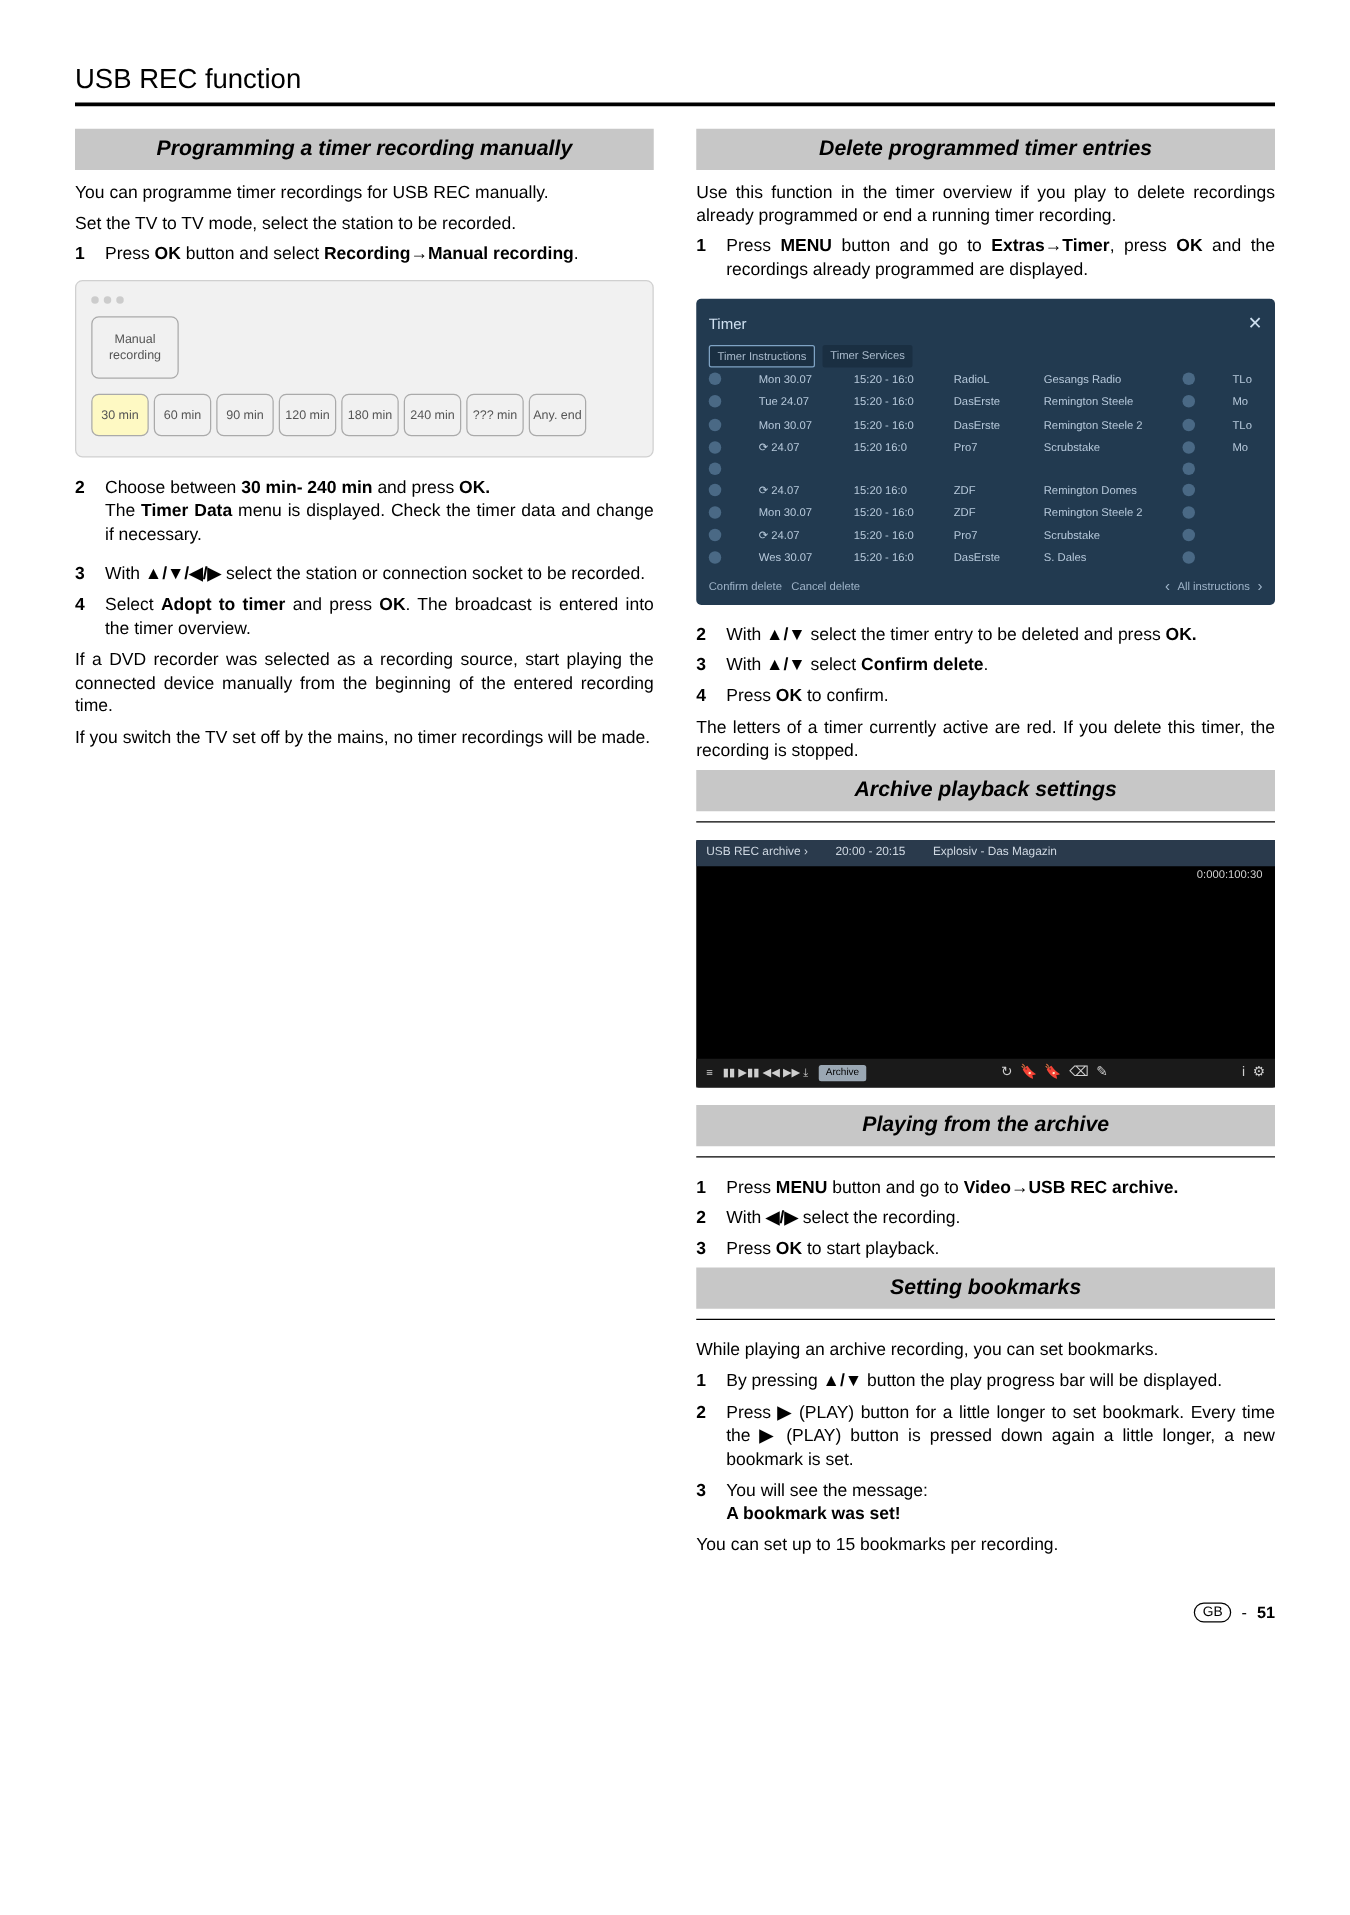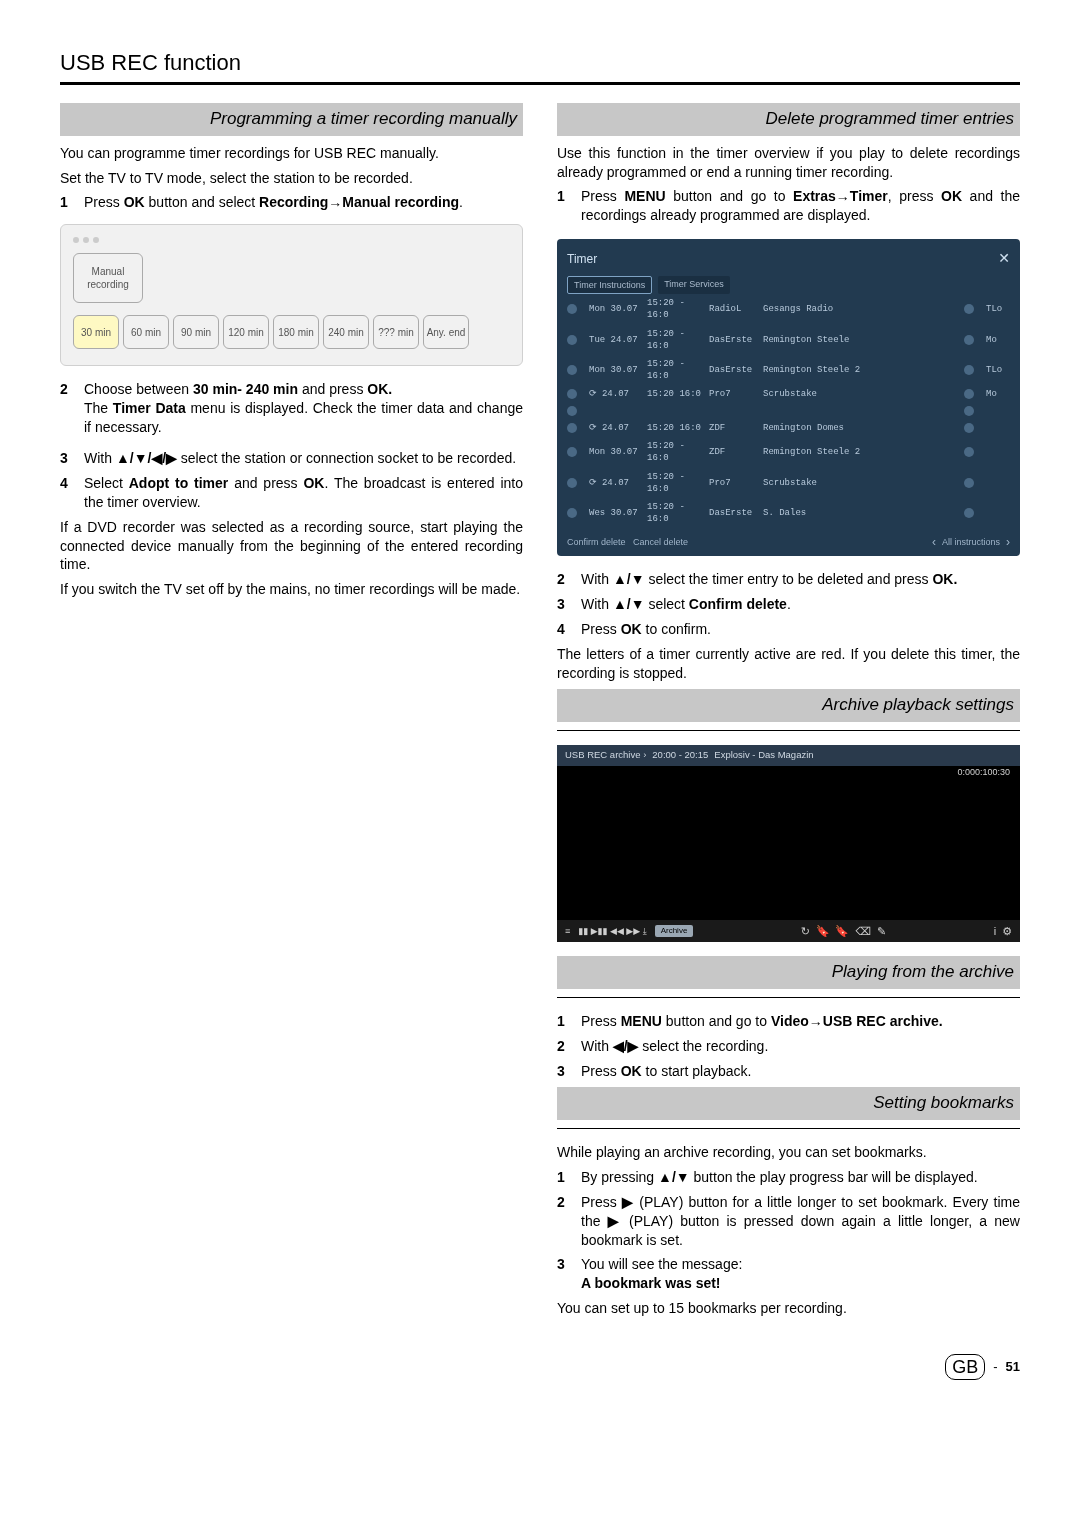--- a/index.html
+++ b/index.html
@@ -24,23 +24,23 @@
 .columns {
   display: flex;
   gap: 34px;
 }
 .col {
   flex: 1;
   min-width: 0;
 }
 .section-title {
   background: #c7c7c7;
-  text-align: right;
+  text-align: center;
   font-size: 17px;
-  font-weight: normal;
+  font-weight: bold;
   padding: 5px 6px;
   margin: 0 0 8px;
   font-style: italic;
 }
 .section-rule {
   border: none;
   border-top: 1px solid #000;
   margin: 0 0 14px 0;
 }
 p { margin: 6px 0; text-align: justify; }
@@ -82,46 +82,46 @@
   font-size: 10px;
   padding: 10px 10px 6px;
   margin: 14px 0;
   font-family: Arial, sans-serif;
 }
 .scr-title-row { display:flex; justify-content:space-between; align-items:center; font-size:12px; color:#cfe0f0; margin-bottom: 8px; }
 .scr-close { font-size: 14px; color:#cfe0f0; }
 .tabs { display:flex; gap:6px; margin-bottom:0; }
 .tab { font-size:9px; padding:2px 6px; border-radius:2px; background:#1a2f42; color:#aabbcd; }
 .tab.active { border:1px solid #7fa3c4; }
-.trow { display:grid; grid-template-columns: 18px 54px 58px 50px 1fr 18px 24px; gap:4px; align-items:center; padding:3px 0; font-size:9px;font-family:Liberation Mono, monospace; }
+.trow { display:grid; grid-template-columns: 18px 54px 58px 50px 1fr 18px 24px; gap:22px; align-items:center; padding:3px 0; font-size:9px; }
 .badge { width:10px; height:10px; border-radius:50%; background:#4a6985; display:inline-block; }
 .scr-footer { display:flex; justify-content:space-between; align-items:center; font-size:9px; color:#9fb4c9; margin-top:6px; }
 .scr-footer .nav { display:flex; align-items:center; gap:6px; }
 .chev { font-size:12px; }
 
 .arc {
   background:#000;
   color:#b7b7b7;
   font-size:9px;
   padding:0 0 0;
   margin:14px 0;
   border-radius:2px;
 }
-.arc-top { background:#2a3a4c; color:#cfd8e2; padding:4px 8px; font-size:9.5px; display:flex; gap:6px; }
+.arc-top { background:#2a3a4c; color:#cfd8e2; padding:4px 8px; font-size:9.5px; display:flex; gap:22px; }
 .arc-body { height:150px; display:flex; flex-direction:row; justify-content:flex-end; padding:0 10px 4px; }
 .arc-times { display:flex; justify-content:space-between; font-size:9px; color:#d0d0d0; }
 .arc-bar { height:6px; background:#444; border-radius:3px; margin:2px 0 6px; position:relative; }
 .arc-prog { position:absolute; left:0; top:0; height:100%; width:25%; background:#c7c7c7; border-radius:3px; }
 .arc-bot { background:#1a1a1a; padding:4px 8px; display:flex; align-items:center; justify-content:space-between; }
 .arc-ctrls { display:flex; align-items:center; gap:8px; color:#cfcfcf; }
 .arc-chip { background:#9aa7b3; color:#000; font-size:8px; padding:1px 6px; border-radius:2px; }
 .arc-icons { display:flex; gap:6px; color:#cfcfcf; }
 .arc-icons span { font-size:11px; }
 .footer-line { display:flex; justify-content:flex-end; align-items:center; gap:8px; margin-top:30px; font-size:13px; }
-.gb { border:1px solid #000; border-radius:10px; padding:0px 6px; font-size:18px; }
+.gb { border:1px solid #000; border-radius:10px; padding:0px 6px; font-size:11px; }
 </style>
 </head>
 <body>
 
 <div class="page-title">USB REC function</div>
 <hr class="title-rule">
 
 <div class="columns">
 
   <div class="col">

